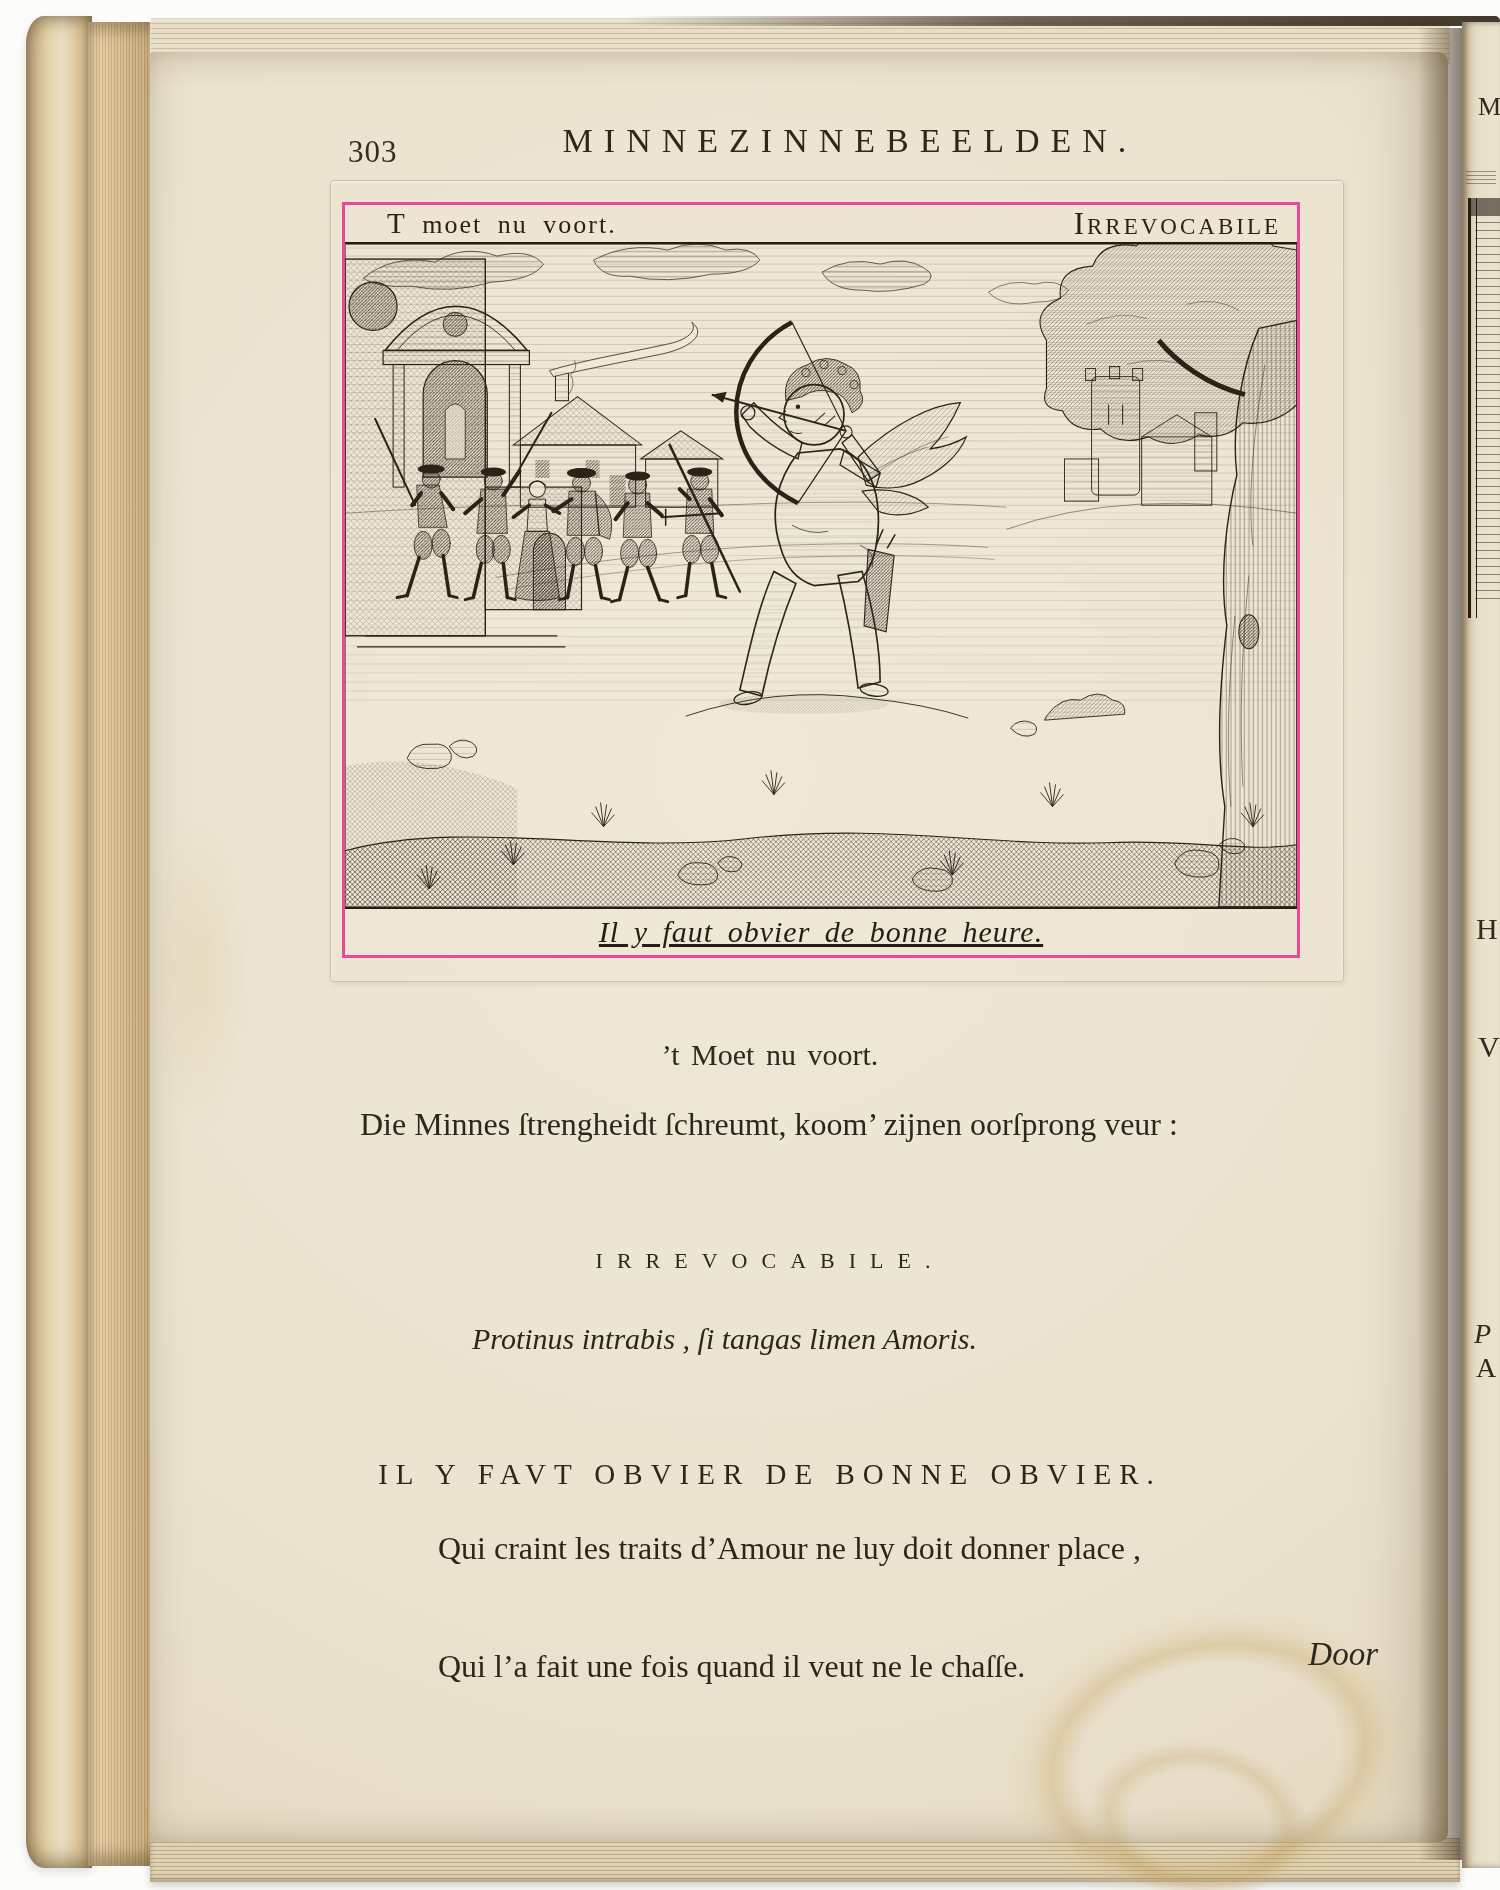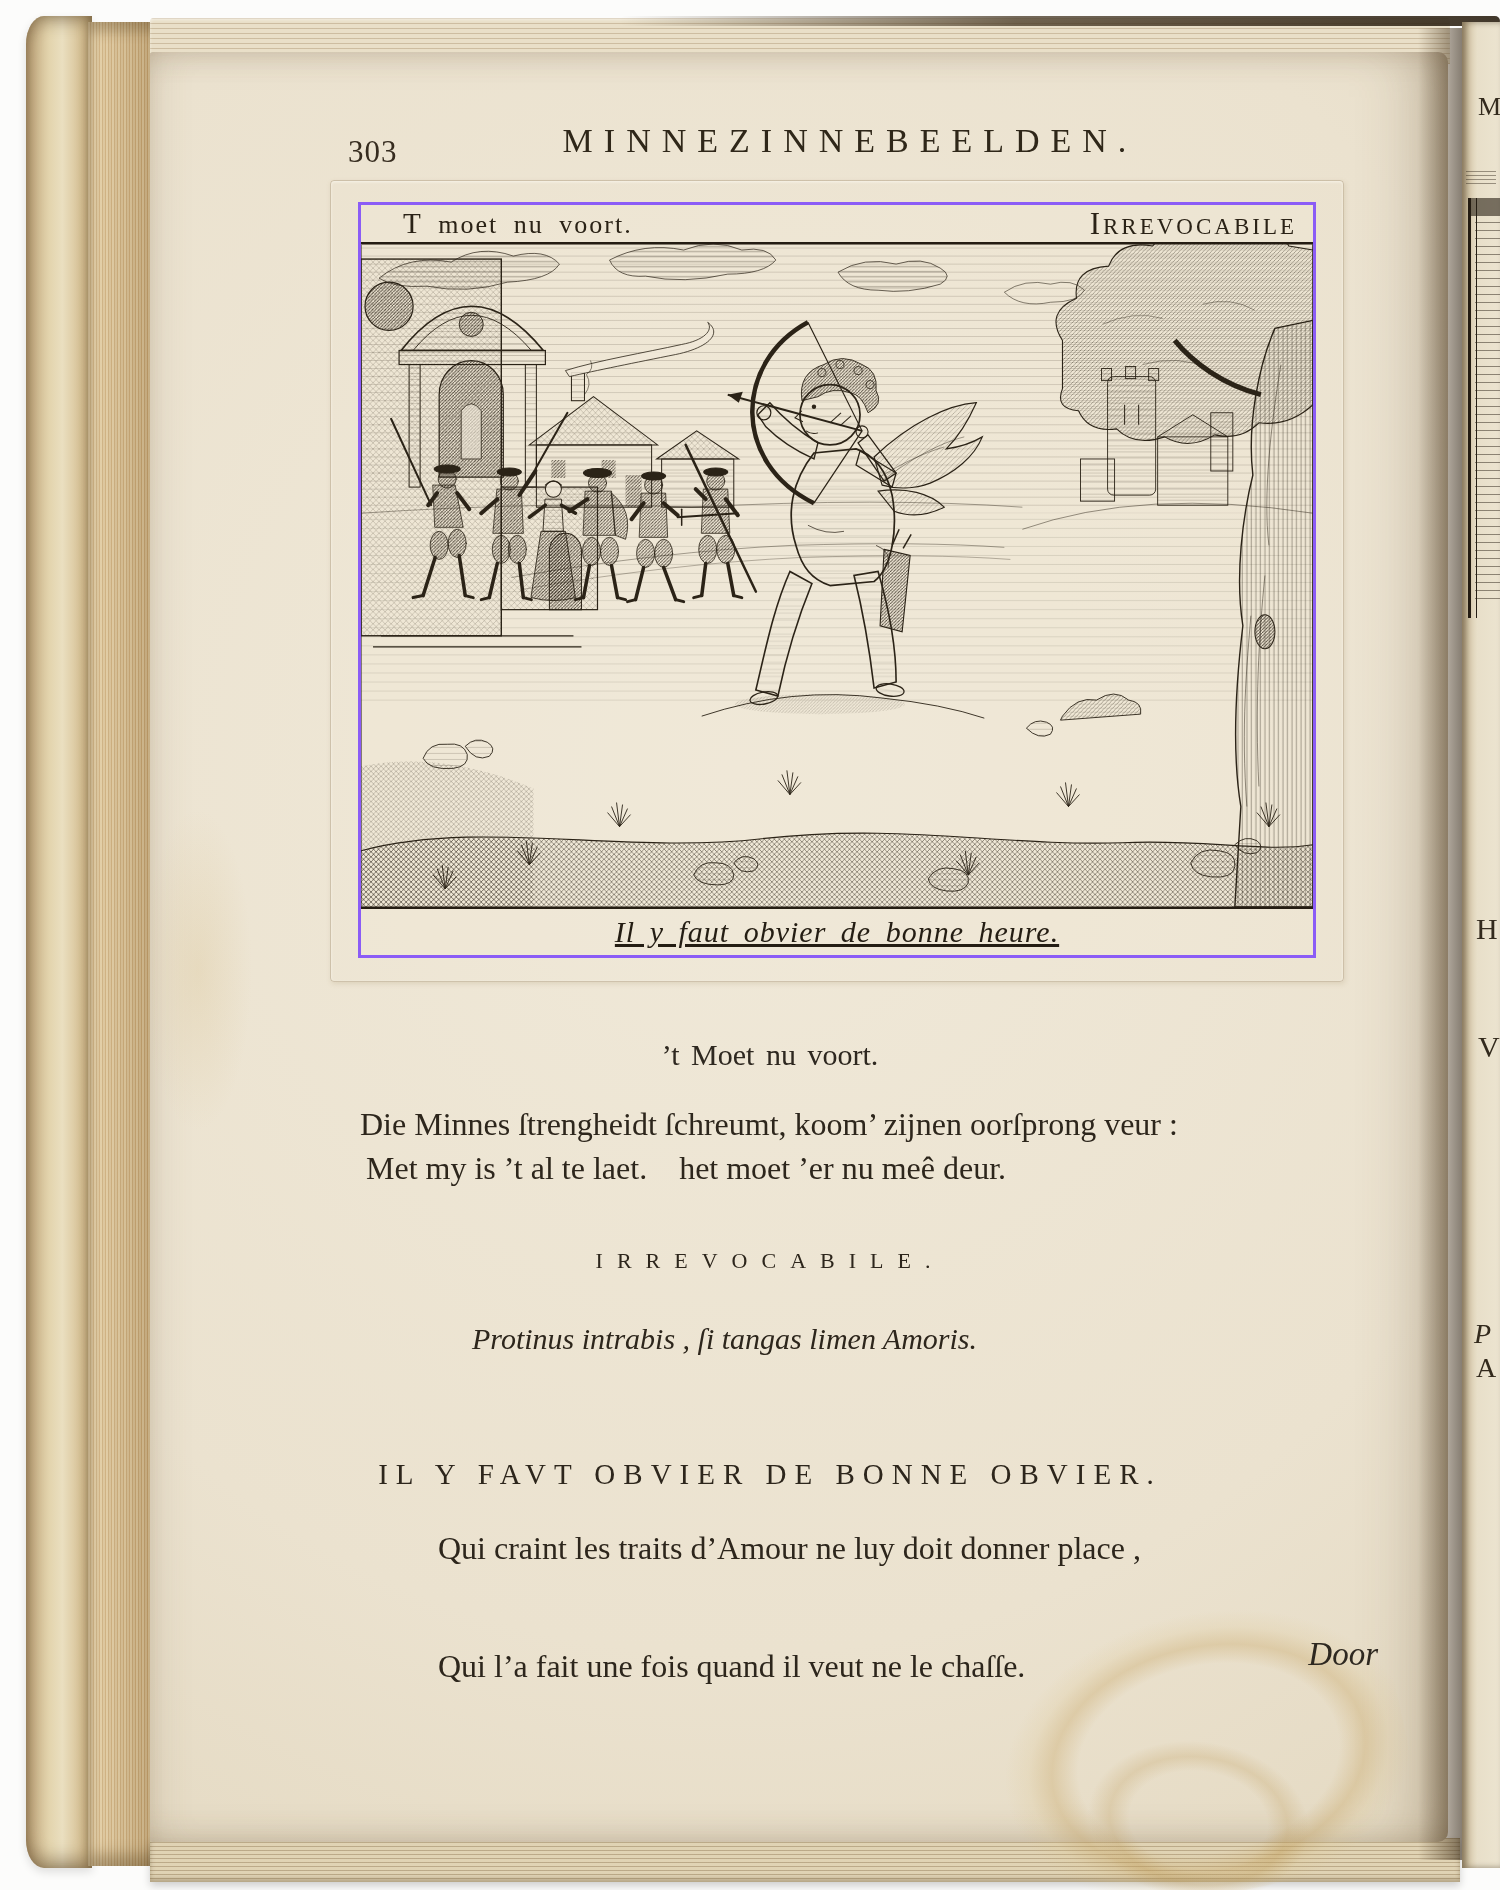--- a/index.html
+++ b/index.html
@@ -37,21 +37,21 @@
     background:radial-gradient(55% 50% at 50% 55%, rgba(210,180,115,0) 45%, rgba(190,155,88,.25) 58%, rgba(210,184,120,0) 72%);}
   .stain-left{left:152px;top:740px;width:130px;height:460px;
     background:radial-gradient(60% 50% at 35% 50%, rgba(205,175,110,.20), rgba(205,175,110,0) 70%);}
 
   
   .page-number{left:348px;top:134px;font-size:31px;letter-spacing:1px;color:#362c1f;}
   .running-title{left:430px;top:122px;width:840px;text-align:center;font-size:34px;letter-spacing:11px;color:#2f2719;}
 
   .plate-mark{left:330px;top:180px;width:1012px;height:800px;border:1px solid rgba(125,100,65,.28);border-radius:4px;
     box-shadow:inset 0 1px 3px rgba(255,255,250,.6), 1px 2px 5px rgba(150,125,85,.18);}
-  .plate{left:358px;top:202px;width:952px;height:750px;border:3px solid #8b5cf6;display:flex;flex-direction:column;background:rgba(240,232,216,.35);}
+  .plate{left:342px;top:202px;width:952px;height:750px;border:3px solid #ec4899;display:flex;flex-direction:column;background:rgba(240,232,216,.35);}
   .plate-captions{height:37px;display:flex;justify-content:space-between;align-items:center;padding:0 16px 0 42px;font-size:26px;color:#2a2216;}
   .motto-left{letter-spacing:2px;word-spacing:7px;display:inline-block;}
   .motto-left::first-letter{font-size:1.12em;}
   .motto-right{letter-spacing:3px;font-size:23px;display:inline-block;}
   .motto-right::first-letter{font-size:1.35em;}
   .engraving-wrap{flex:1;position:relative;overflow:hidden;border-top:2px solid #241c12;border-bottom:2px solid #241c12;
     box-shadow:inset 0 0 0 1px rgba(43,35,23,.55);}
   .engraving-wrap svg{display:block;width:100%;height:100%;}
   .plate-caption-bottom{height:46px;display:flex;align-items:center;justify-content:center;font-style:italic;font-size:30px;letter-spacing:1px;word-spacing:6px;color:#241d13;text-decoration:underline;}
 
@@ -371,21 +371,20 @@
         <use href="#tuft" x="906" y="580"></use>
         <use href="#tuft" x="84" y="642"></use>
         <path d="M700,470 q14,-20 34,-16 q18,-12 32,0 q14,2 12,14 l-80,6 Z" fill="url(#leafH)" stroke="#2b2317" stroke-width=".9"></path>
       </svg>
     </div>
     <div class="plate-caption-bottom">Il y faut obvier de bonne heure.</div>
   </div>
 
   <div class="abs sec-dutch-heading">’t Moet nu voort.</div>
   <div class="abs verse dutch-1">Die Minnes ſtrengheidt ſchreumt, koom’ zijnen oorſprong veur :</div>
-  <div class="abs verse dutch-2">Met my is ’t al te laet. het moet ’er nu meê deur.</div>
 
   <div class="abs sec-latin-heading">IRREVOCABILE.</div>
   <div class="abs verse latin latin-1">Protinus intrabis , ſi tangas limen Amoris.</div>
 
   <div class="abs sec-french-heading">IL Y FAVT OBVIER DE BONNE OBVIER.</div>
   <div class="abs verse french-1">Qui craint les traits d’Amour ne luy doit donner place ,</div>
   <div class="abs verse french-2">Qui l’a fait une fois quand il veut ne le chaſſe.</div>
 
   <div class="abs catchword">Door</div>
 

